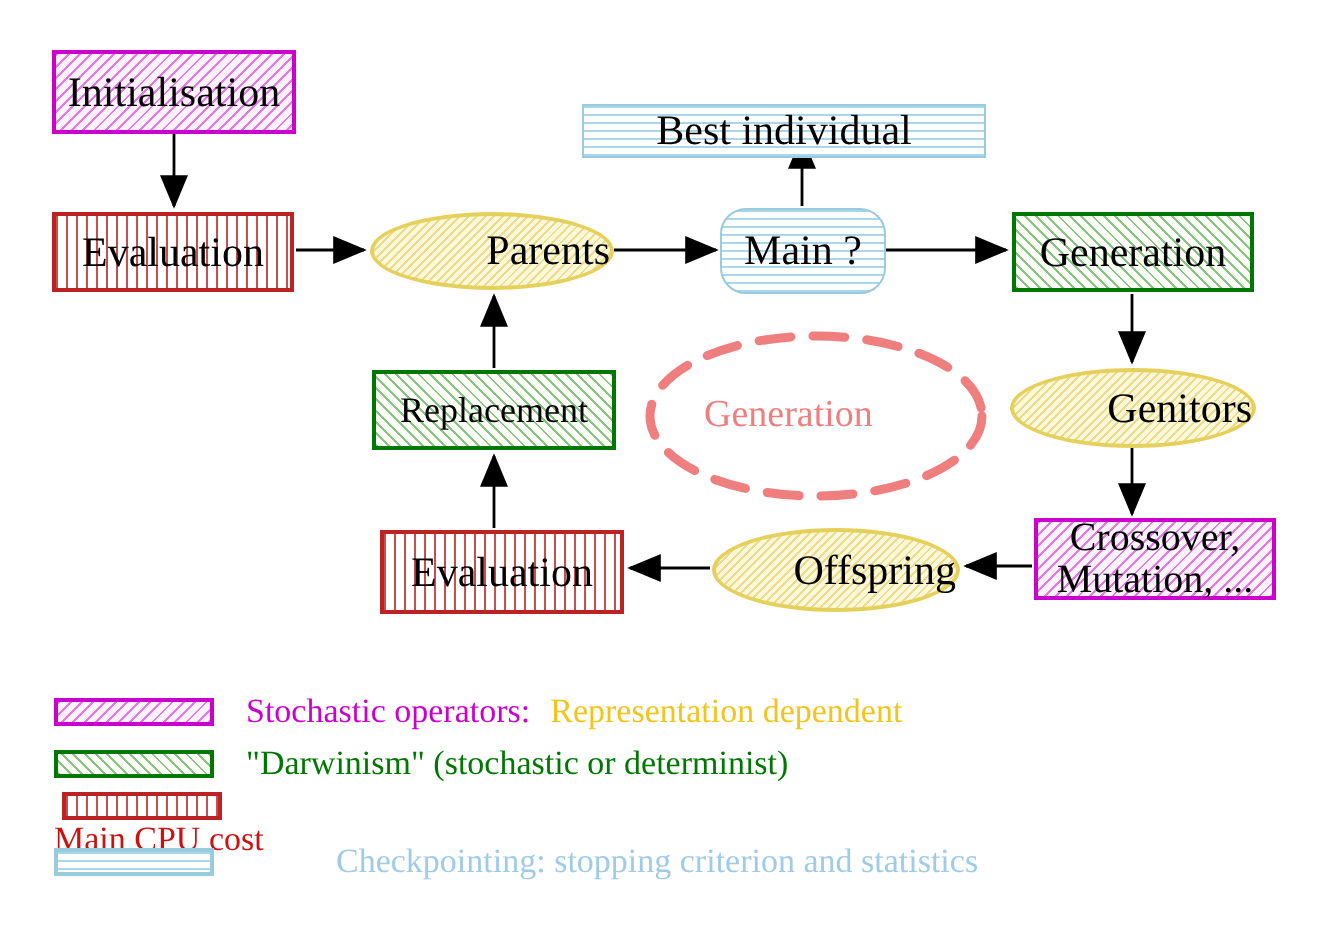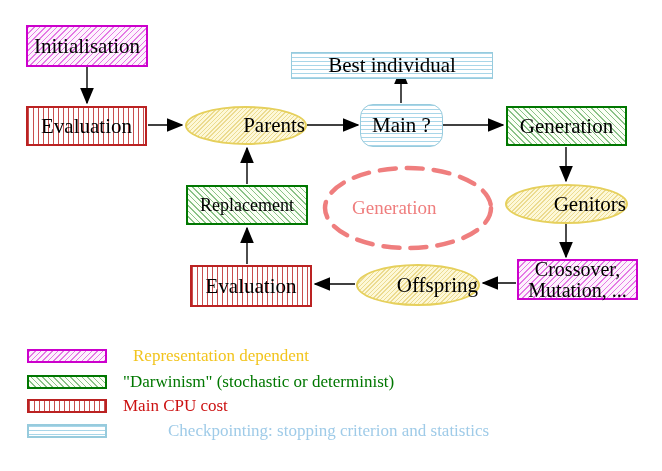--- a/index.html
+++ b/index.html
@@ -164,29 +164,30 @@
   <div class="node ellipse-yellow" style="left:356px; top:264px; width:124px; height:42px;">
     <span>Offspring</span>
   </div>
 
   <div class="node stripes-red" style="left:190px; top:265px; width:122px; height:42px;">
     <span>Evaluation</span>
   </div>
 
   <div class="legend-row" style="top:346px;">
     <div class="swatch hatch-magenta"></div>
+    <span class="t-magenta">Stochastic operators:</span>
     <span class="t-yellow">Representation dependent</span>
   </div>
 
   <div class="legend-row" style="top:372px;">
     <div class="swatch hatch-green"></div>
     <span class="t-green">"Darwinism" (stochastic or determinist)</span>
   </div>
 
-  <div class="legend-row" style="top:396px;">
+  <div class="legend-row" style="top:396px;flex-direction:column;">
     <div class="swatch stripes-red"></div>
     <span class="t-red">Main CPU cost</span>
   </div>
 
   <div class="legend-row" style="top:421px;">
     <div class="swatch stripes-cyan"></div>
     <span class="t-cyan">Checkpointing: stopping criterion and statistics</span>
   </div>
 
 </div>

